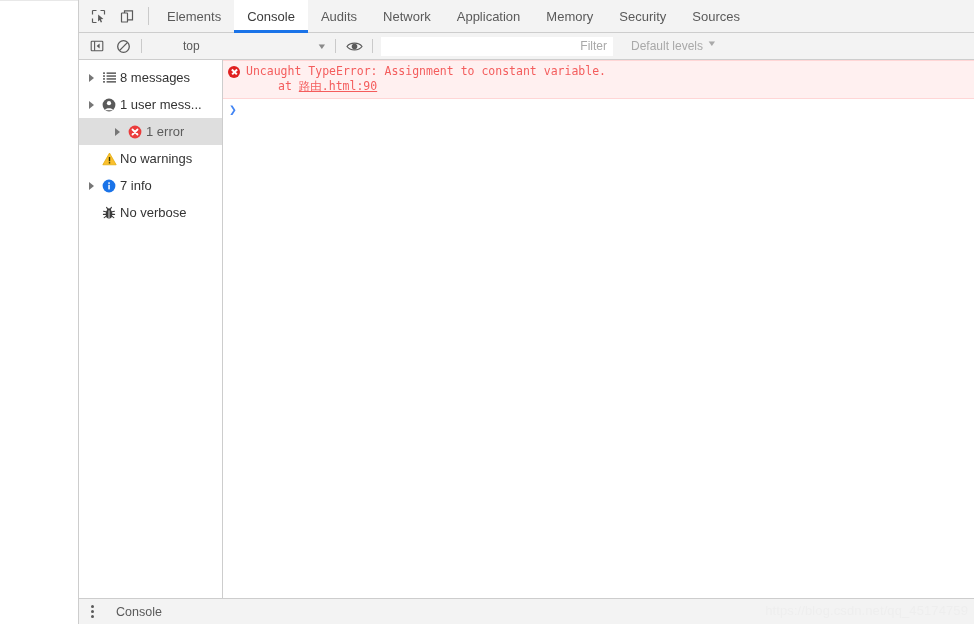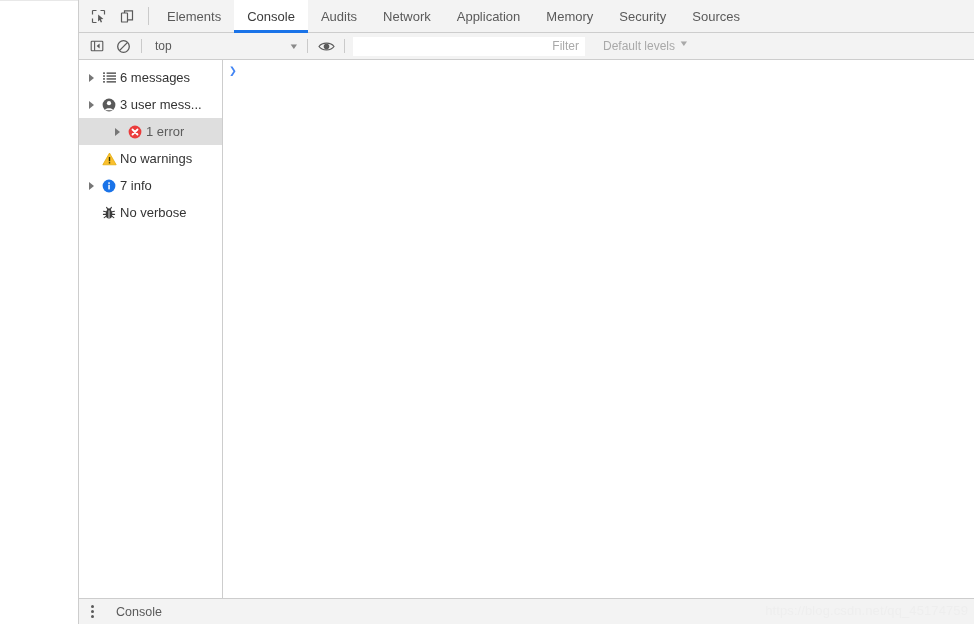--- a/index.html
+++ b/index.html
@@ -117,20 +117,21 @@
   .ctx-select {
     display: flex;
     align-items: center;
     width: 155px;
     height: 19px;
     padding: 0 4px 0 8px;
     font-size: 12px;
     color: #5a5a5a;
     cursor: pointer;
     box-sizing: border-box;
+    margin-left: 28px;
   }
   .ctx-select .lbl { flex: 1; }
   .ctx-select .caret {
     font-size: 8px;
     color: #8a8a8a;
     transform: scaleX(1.35);
   }
   .filter-input {
     width: 232px;
     height: 19px;
@@ -459,35 +460,35 @@
                   <rect x="3.6" y="0.4" width="9.4" height="1.5"></rect>
                 <rect x="0" y="3.3" width="2" height="1.5"></rect>
                   <rect x="3.6" y="3.3" width="9.4" height="1.5"></rect>
                 <rect x="0" y="6.2" width="2" height="1.5"></rect>
                   <rect x="3.6" y="6.2" width="9.4" height="1.5"></rect>
                 <rect x="0" y="9.1" width="2" height="1.5"></rect>
                   <rect x="3.6" y="9.1" width="9.4" height="1.5"></rect>
               </g>
             </svg>
           </span>
-          <span class="side-lbl">6 messages</span>
+          <span class="side-lbl">8 messages</span>
         </div>
 
         <div class="side-row">
           <span class="side-arrow">
               <i></i>
             </span>
           <span class="side-ico">
             <svg width="14" height="14" viewBox="0 0 14 14">
               <circle cx="7" cy="7" r="6.4" fill="#5a5a5a"></circle>
               <circle cx="7" cy="5.2" r="2.1" fill="#ffffff"></circle>
               <path d="M2.9 12.2 C3.6 9.6, 10.4 9.6, 11.1 12.2 Z" fill="#ffffff"></path>
             </svg>
           </span>
-          <span class="side-lbl">3 user mess...</span>
+          <span class="side-lbl">1 user mess...</span>
         </div>
 
         <div class="side-row selected">
           <span class="side-arrow">
               <i></i>
             </span>
           <span class="side-ico">
             <svg width="14" height="14" viewBox="0 0 14 14">
               <circle cx="7" cy="7" r="6.4" fill="#eb3b3b"></circle>
               <path d="M4.5 4.5 L9.5 9.5 M9.5 4.5 L4.5 9.5" stroke="#ffffff" stroke-width="1.8" stroke-linecap="round"></path>
@@ -540,20 +541,29 @@
               <ellipse cx="7" cy="3.9" rx="2.1" ry="1.7" fill="#3a3a3a"></ellipse>
               <line x1="7" y1="4.4" x2="7" y2="12" stroke="#ffffff" stroke-width="0.8"></line>
             </svg>
           </span>
           <span class="side-lbl">No verbose</span>
         </div>
       </div>
 
       <div class="console-view">
 
+        <div class="msg-error">
+          <div class="msg-line1">
+            <span class="err-badge"></span>
+            <span class="err-text">Uncaught TypeError: Assignment to constant variable.</span>
+          </div>
+          <div class="msg-line2">
+            <span>at </span><span class="stack-link">路由.html:90</span>
+          </div>
+        </div>
 
         <div class="prompt-row">
           <span class="prompt-caret">❯</span>
         </div>
       </div>
     </div>
 
     <div class="drawer-tabbar">
       <div class="kebab">
         <span></span>

